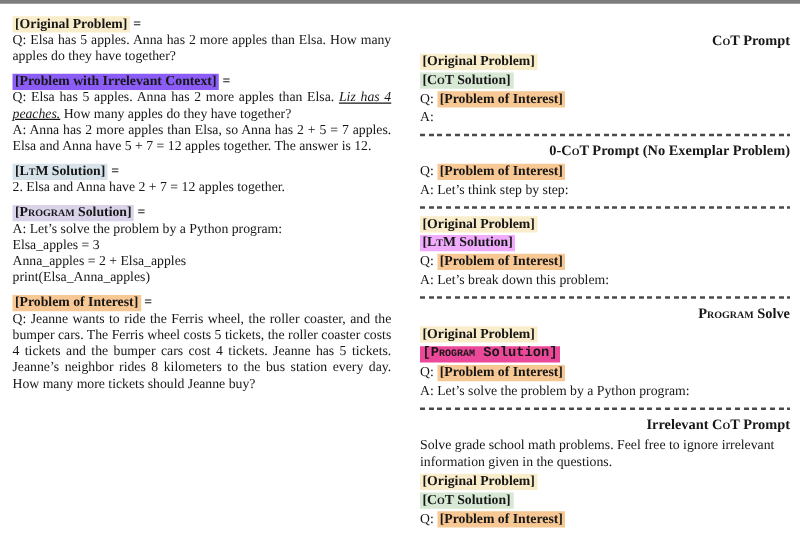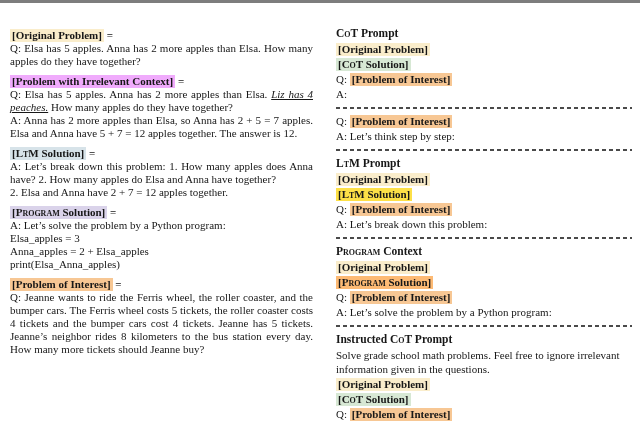--- a/index.html
+++ b/index.html
@@ -8,77 +8,76 @@
     font-family:"Liberation Serif","DejaVu Serif",serif;
     color:#171717;
   }
   .top-rule{height:3px;width:100%;}
   .figure{display:flex;padding:10px 8px 0 10px;box-sizing:border-box;}
   .col{box-sizing:border-box;}
   .col-left{width:303px;font-size:11px;line-height:13px;}
   .col-right{flex:1;padding-left:23px;padding-top:12px;font-size:11px;line-height:14px;}
   .blk{margin:0;}
   .col-left .blk.label{margin-top:7px;font-weight:bold;}
-  .col-left .blk.label:first-child{margin-top:16px;}
+  .col-left .blk.label:first-child{margin-top:0;}
   .col-left .blk.para{text-align:justify;}
   .col-right .blk{margin-bottom:1px;}
-  .blk.title{text-align:left;font-weight:bold;font-size:11.5px;margin:1px 0 2px;}
+  .blk.title{text-align:right;font-weight:bold;font-size:11.5px;margin:1px 0 2px;}
   .blk.dashed{height:2px;border:none;margin:6px 0 5px;
     background:repeating-linear-gradient(90deg,#4a4a4a 0 4px,transparent 4px 7px);}
   .hl{padding:0 2px 1px 2px;}
   .b{font-weight:bold;}
   .i{font-style:italic;}
   .u{text-decoration:underline;}
   .sc{font-variant:small-caps;}
 </style>
 </head>
 <body>
 
 <div class="page">
   <div class="top-rule" id="top-rule" style="background: rgb(125, 125, 125);"></div>
   <div class="figure">
     <div class="col col-left" id="col-left">
         <div class="blk label"><span class="hl b" style="background: rgb(250, 237, 203);"><span>[Original Problem]</span></span><span class="b"> =</span></div>
         <div class="blk para"><span>Q: Elsa has 5 apples. Anna has 2 more apples than Elsa. How many apples do they have together?</span></div>
-        <div class="blk label"><span class="hl b" style="background: #f0abfc;"><span>[Problem with Irrelevant Context]</span></span><span class="b"> =</span></div>
+        <div class="blk label"><span class="hl b" style="background: #8b5cf6;"><span>[Problem with Irrelevant Context]</span></span><span class="b"> =</span></div>
         <div class="blk para"><span>Q: Elsa has 5 apples. Anna has 2 more apples than Elsa. </span><span class="i u">Liz has 4 peaches.</span><span> How many apples do they have together?</span></div>
         <div class="blk para"><span>A: Anna has 2 more apples than Elsa, so Anna has 2 + 5 = 7 apples. Elsa and Anna have 5 + 7 = 12 apples together. The answer is 12.</span></div>
         <div class="blk label"><span class="hl b" style="background: rgb(215, 227, 233);"><span>[L</span><span class="sc">t</span><span>M Solution]</span></span><span class="b"> =</span></div>
-        <div class="blk para"><span>A: Let’s break down this problem: 1. How many apples does Anna have? 2. How many apples do Elsa and Anna have together?</span></div>
         <div class="blk para"><span>2. Elsa and Anna have 2 + 7 = 12 apples together.</span></div>
         <div class="blk label"><span class="hl b" style="background: rgb(218, 211, 234);"><span>[P</span><span class="sc">rogram</span><span> Solution]</span></span><span class="b"> =</span></div>
         <div class="blk line"><span>A: Let’s solve the problem by a Python program:</span></div>
         <div class="blk line"><span>Elsa_apples = 3</span></div>
         <div class="blk line"><span>Anna_apples = 2 + Elsa_apples</span></div>
         <div class="blk line"><span>print(Elsa_Anna_apples)</span></div>
         <div class="blk label"><span class="hl b" style="background: rgb(247, 199, 148);"><span>[Problem of Interest]</span></span><span class="b"> =</span></div>
         <div class="blk para"><span>Q: Jeanne wants to ride the Ferris wheel, the roller coaster, and the bumper cars. The Ferris wheel costs 5 tickets, the roller coaster costs 4 tickets and the bumper cars cost 4 tickets. Jeanne has 5 tickets. Jeanne’s neighbor rides 8 kilometers to the bus station every day. How many more tickets should Jeanne buy?</span></div>
       </div>
     <div class="col col-right" id="col-right">
         <div class="blk title"><span>C</span><span class="sc">o</span><span>T Prompt</span></div>
         <div class="blk chipline"><span class="hl b" style="background: rgb(250, 237, 203);"><span>[Original Problem]</span></span></div>
         <div class="blk chipline"><span class="hl b" style="background: rgb(215, 232, 212);"><span>[C</span><span class="sc">o</span><span>T Solution]</span></span></div>
         <div class="blk qline"><span>Q: </span><span class="hl b" style="background: rgb(247, 199, 148);"><span>[Problem of Interest]</span></span></div>
         <div class="blk line"><span>A:</span></div>
         <div class="blk dashed"></div>
+        <div class="blk title"><span>0-C</span><span class="sc">o</span><span>T Prompt (No Exemplar Problem)</span></div>
         <div class="blk qline"><span>Q: </span><span class="hl b" style="background: rgb(247, 199, 148);"><span>[Problem of Interest]</span></span></div>
         <div class="blk line"><span>A: Let’s think step by step:</span></div>
         <div class="blk dashed"></div>
-        <div class="blk title"><span>L</span><span class="sc">t</span><span>M Prompt</span></div>
         <div class="blk chipline"><span class="hl b" style="background: rgb(250, 237, 203);"><span>[Original Problem]</span></span></div>
-        <div class="blk chipline"><span class="hl b" style="background: #fde047;"><span>[L</span><span class="sc">t</span><span>M Solution]</span></span></div>
+        <div class="blk chipline"><span class="hl b" style="background: #f0abfc;"><span>[L</span><span class="sc">t</span><span>M Solution]</span></span></div>
         <div class="blk qline"><span>Q: </span><span class="hl b" style="background: rgb(247, 199, 148);"><span>[Problem of Interest]</span></span></div>
         <div class="blk line"><span>A: Let’s break down this problem:</span></div>
         <div class="blk dashed"></div>
-        <div class="blk title"><span>P</span><span class="sc">rogram</span><span> Context</span></div>
+        <div class="blk title"><span>P</span><span class="sc">rogram</span><span> Solve</span></div>
         <div class="blk chipline"><span class="hl b" style="background: rgb(250, 237, 203);"><span>[Original Problem]</span></span></div>
-        <div class="blk chipline"><span class="hl b" style="background: #fdba74;"><span>[P</span><span class="sc">rogram</span><span> Solution]</span></span></div>
+        <div class="blk chipline"><span class="hl b" style="background: #ec4899; font-family: Liberation Mono, monospace;"><span>[P</span><span class="sc">rogram</span><span> Solution]</span></span></div>
         <div class="blk qline"><span>Q: </span><span class="hl b" style="background: rgb(247, 199, 148);"><span>[Problem of Interest]</span></span></div>
         <div class="blk line"><span>A: Let’s solve the problem by a Python program:</span></div>
         <div class="blk dashed"></div>
-        <div class="blk title"><span>Instructed C</span><span class="sc">o</span><span>T Prompt</span></div>
+        <div class="blk title"><span>Irrelevant C</span><span class="sc">o</span><span>T Prompt</span></div>
         <div class="blk line"><span>Solve grade school math problems. Feel free to ignore irrelevant information given in the questions.</span></div>
         <div class="blk chipline"><span class="hl b" style="background: rgb(250, 237, 203);"><span>[Original Problem]</span></span></div>
         <div class="blk chipline"><span class="hl b" style="background: rgb(215, 232, 212);"><span>[C</span><span class="sc">o</span><span>T Solution]</span></span></div>
         <div class="blk qline"><span>Q: </span><span class="hl b" style="background: rgb(247, 199, 148);"><span>[Problem of Interest]</span></span></div>
       </div>
   </div>
 </div>
 
 </body></html>

